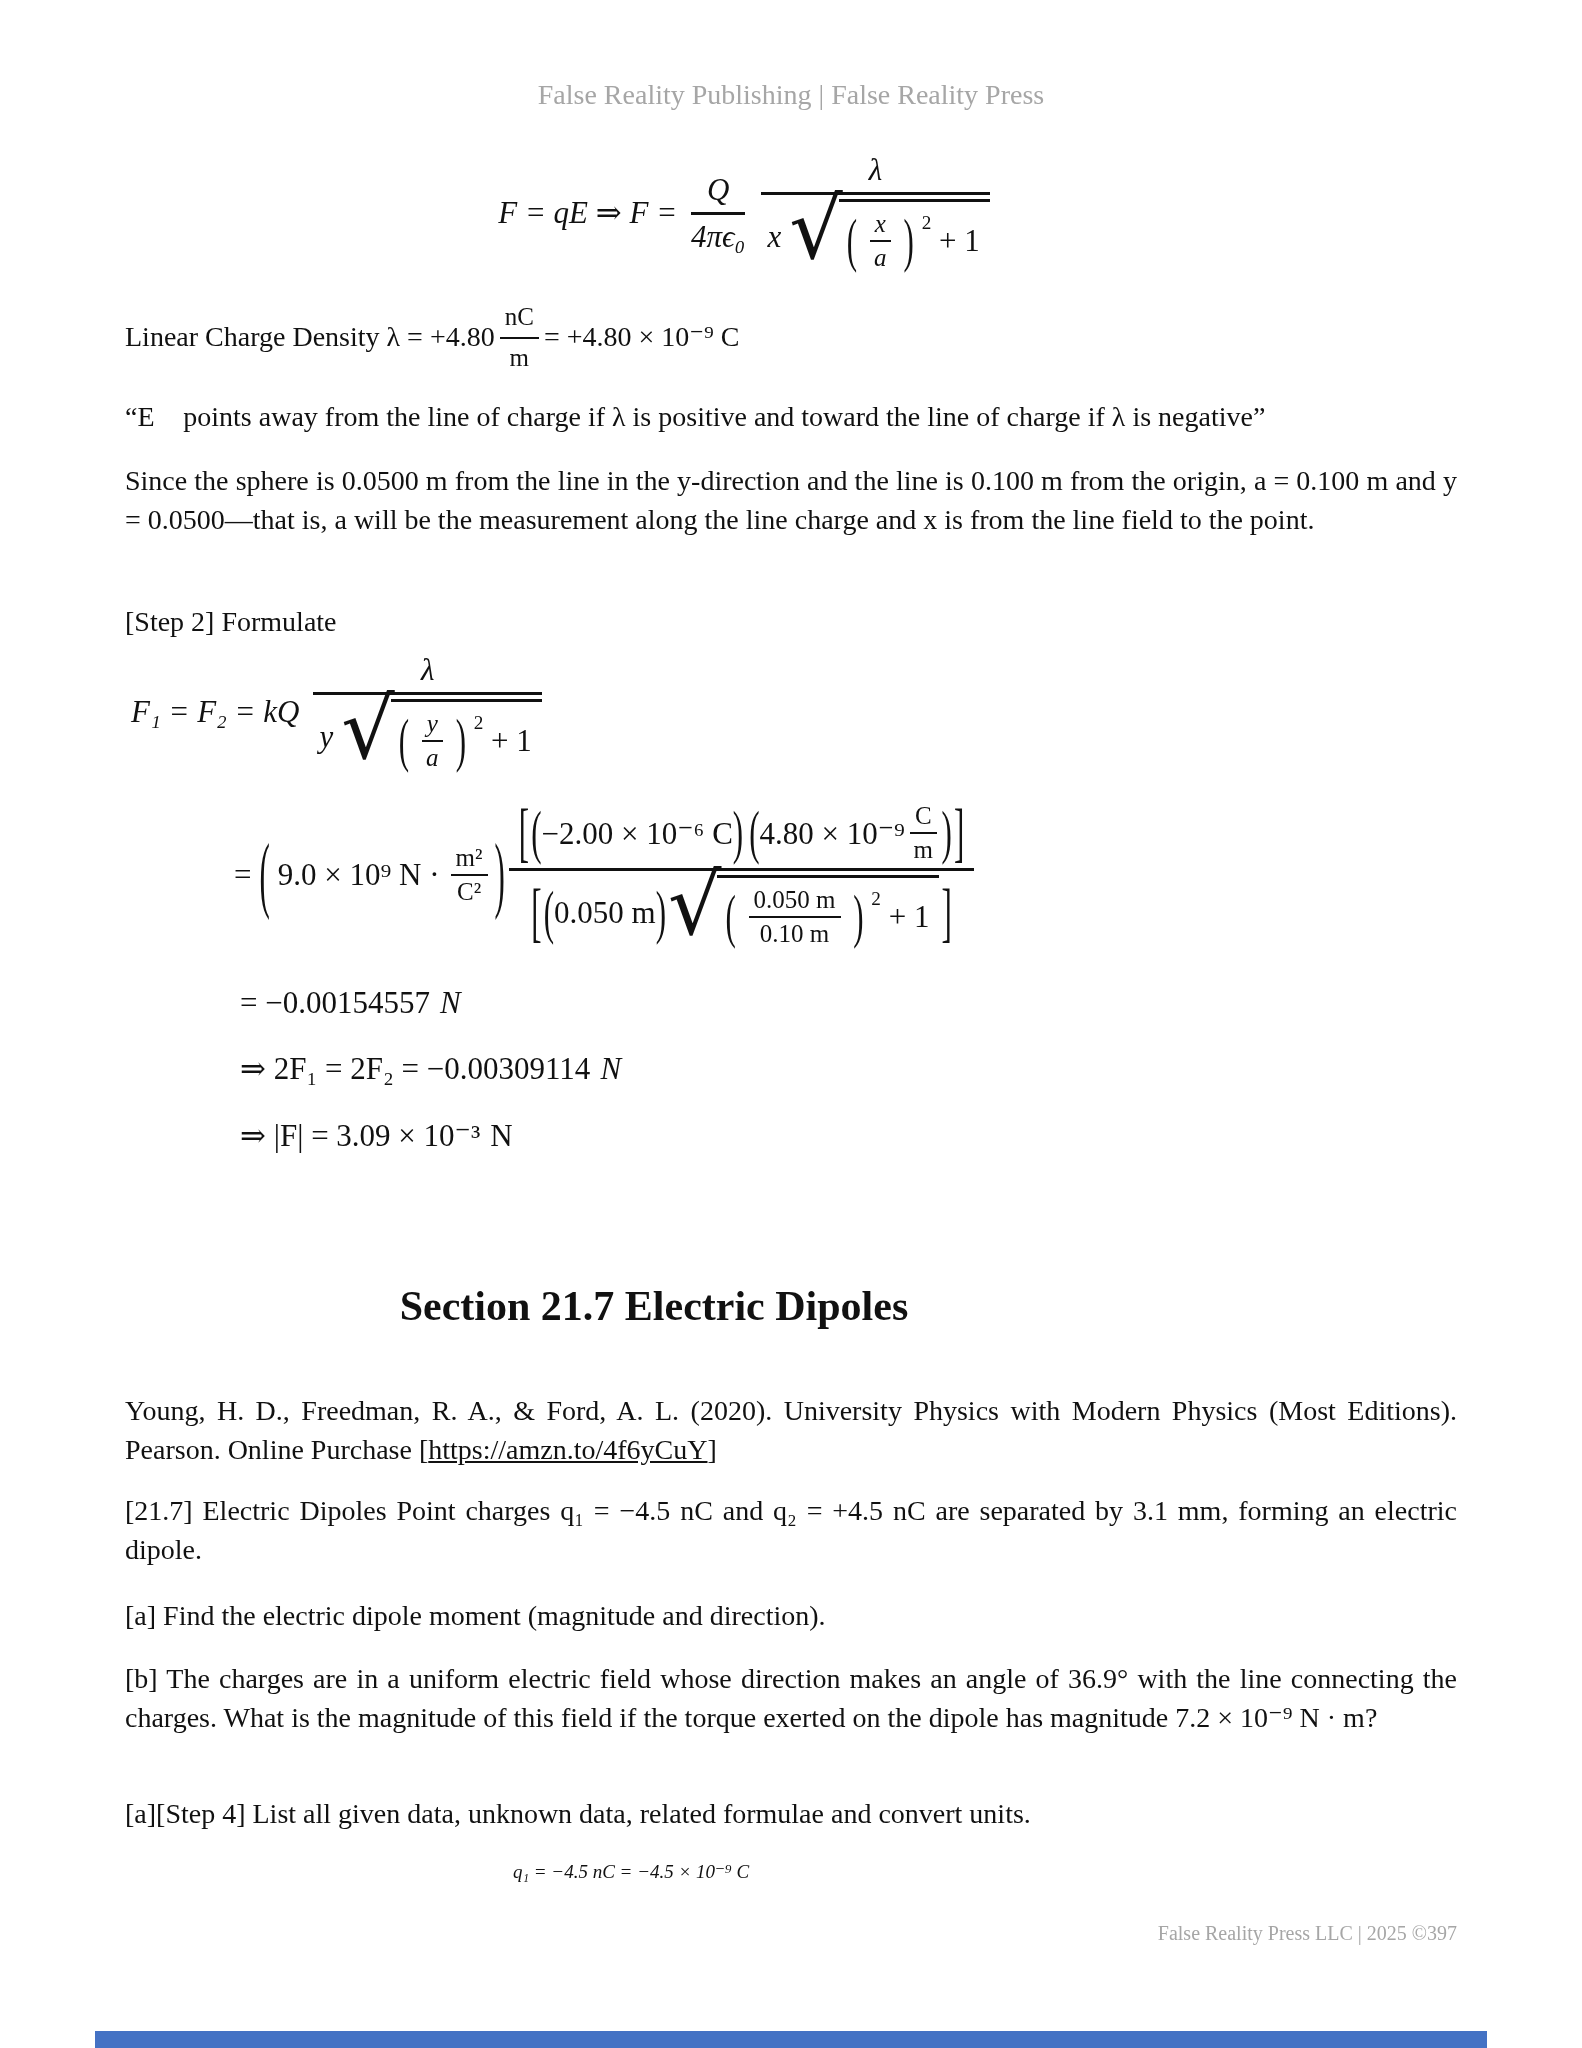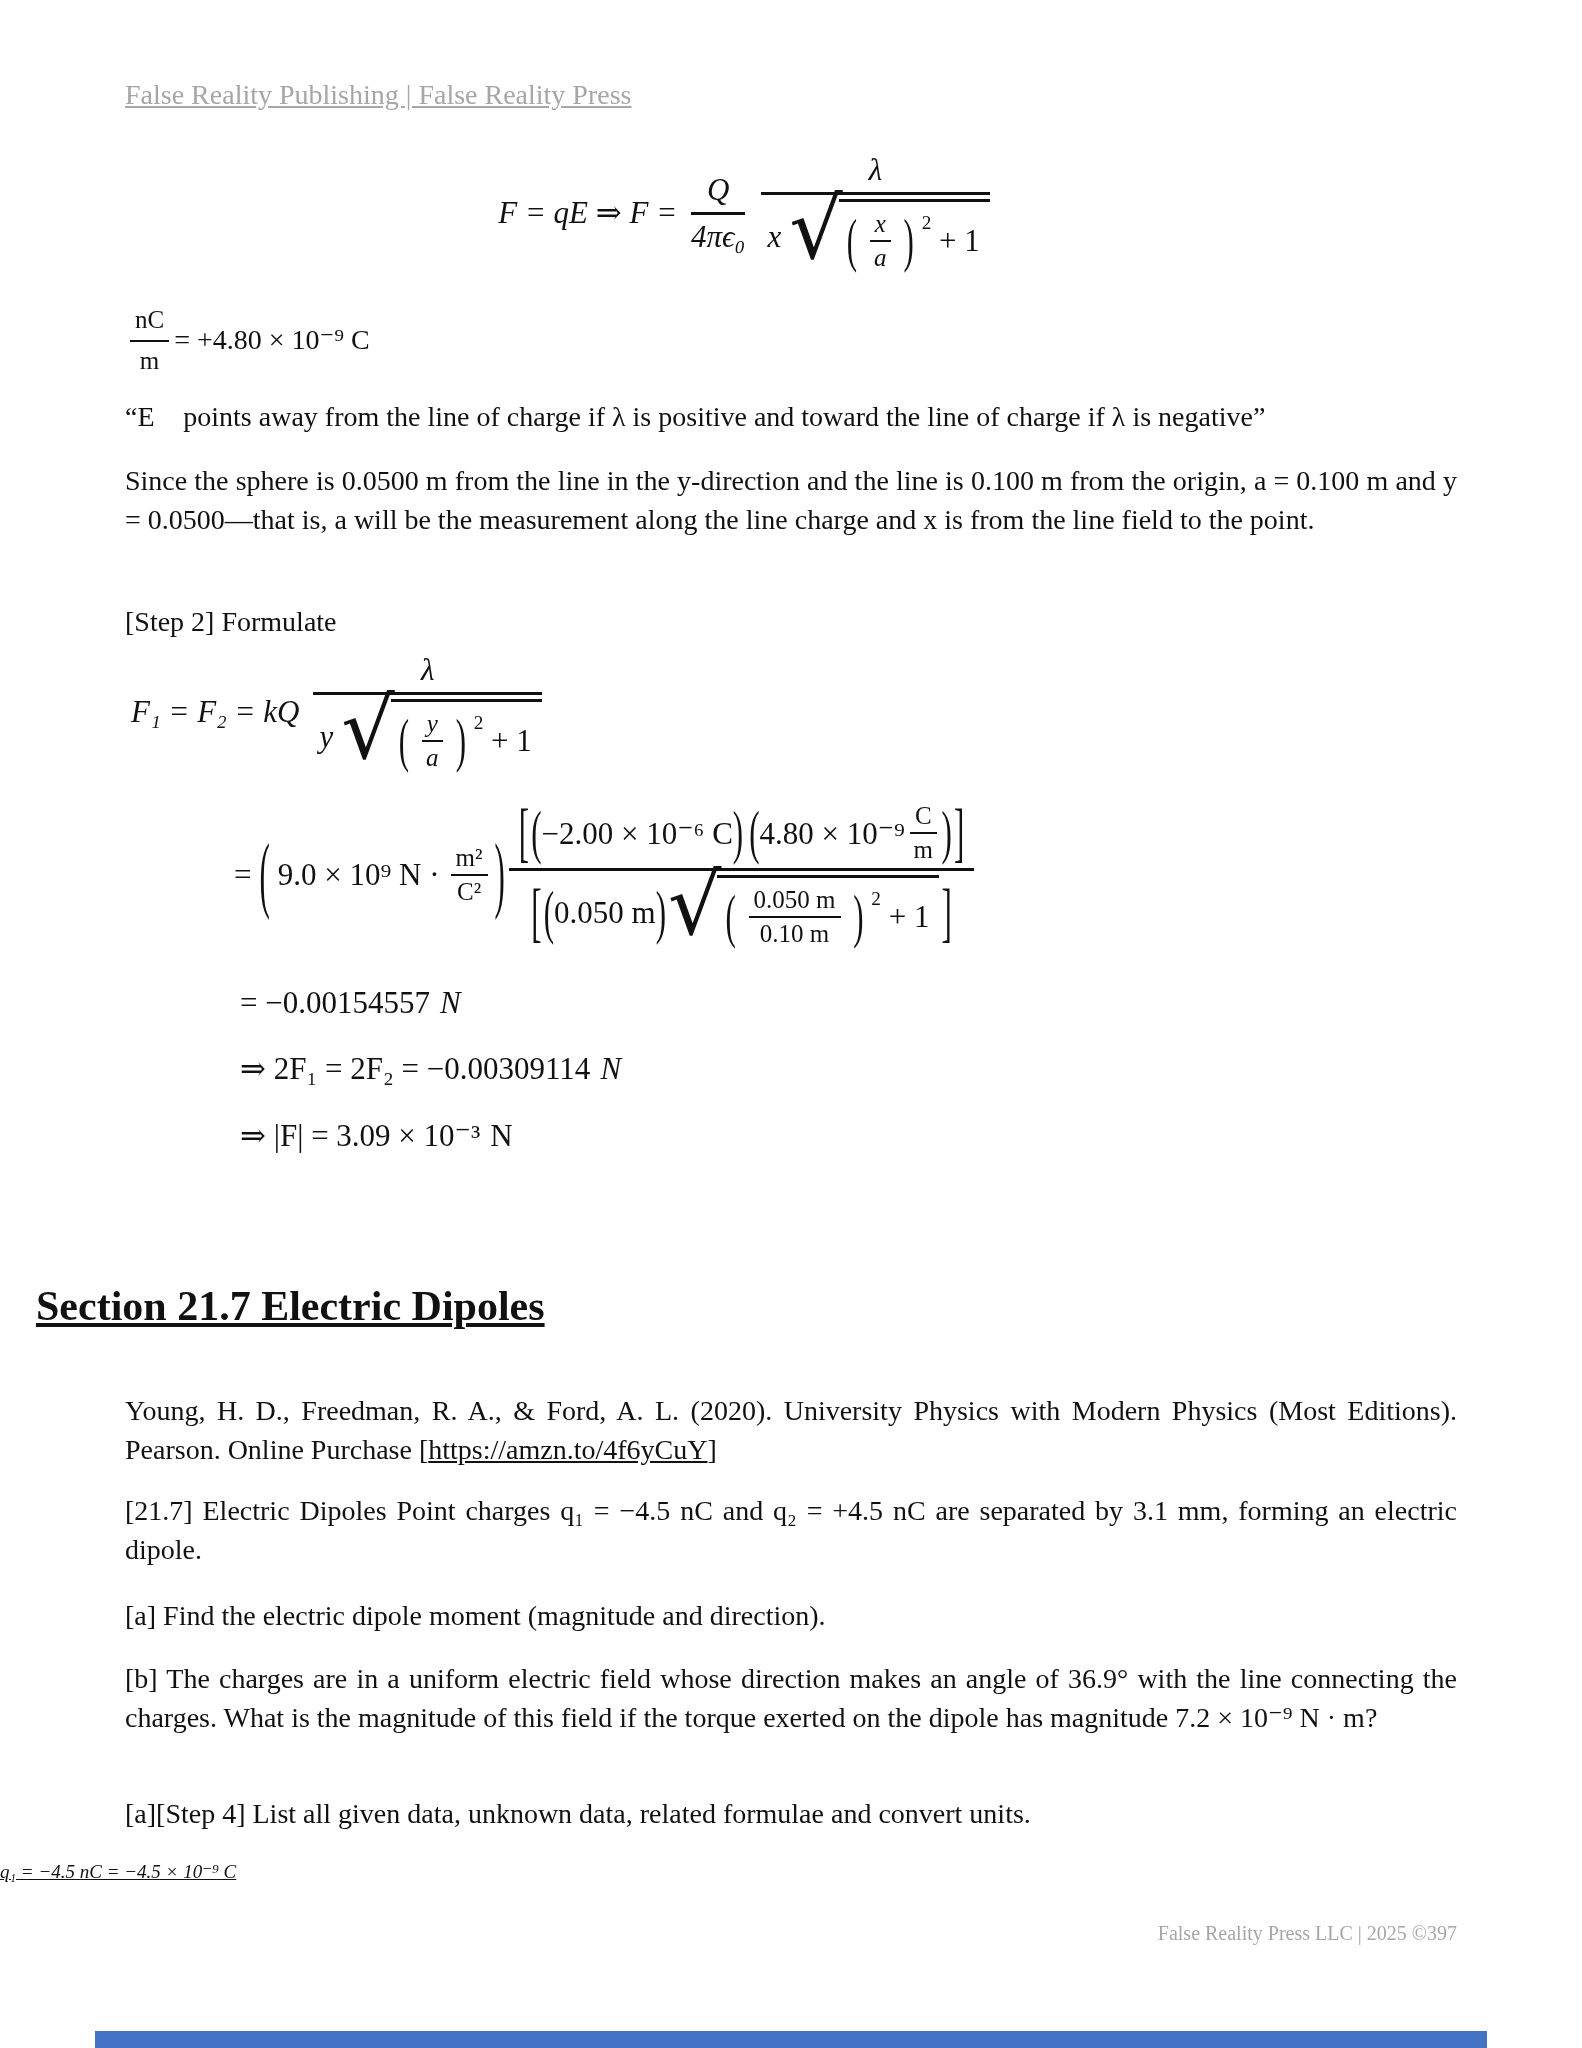--- a/index.html
+++ b/index.html
@@ -5,21 +5,21 @@
   html,body { margin:0; padding:0; }
   body {
     width:1582px; height:2048px; background:#ffffff; position:relative;
     font-family:"Liberation Serif","DejaVu Serif",serif; color:#111;
     overflow:hidden;
   }
   .abs { position:absolute; }
   .para { left:125px; right:125px; font-size:28px; line-height:1.38; }
   .just { text-align:justify; }
   .gray { color:#a6a6a6; }
-  .center { text-align:left;text-decoration:underline; }
+  .center { text-align:center; }
   .mi { font-style:italic; }
   .eq { display:flex; align-items:center; font-size:31px; white-space:nowrap; }
   .tok { margin:0 6px; }
   
   .fr { display:inline-flex; flex-direction:column; align-items:stretch; text-align:center;
         vertical-align:middle; margin:0 8px; }
   .fr .nu { border-bottom:3px solid #111; padding:2px 8px 4px; display:flex;
             align-items:center; justify-content:center; }
   .fr .de { padding-top:4px; display:flex; align-items:center; justify-content:center; }
   .fr.small { font-size:25px; margin:0 5px; }
@@ -72,20 +72,21 @@
             <span class="vc">+ 1</span>
           </span>
         </span>
       </span>
     </span>
   </span>
 </div>
 
 <div class="abs para" style="top:300px;">
   <span style="display:inline-flex; align-items:center; white-space:nowrap;">
+    <span>Linear Charge Density λ = +4.80</span>
     <span class="fr small">
       <span class="nu">nC</span>
       <span class="de">m</span>
     </span>
     <span>= +4.80 × 10⁻⁹ C</span>
   </span>
 </div>
 
 <div class="abs para" style="top:398px;">“E⃗ points away from the line of charge if λ is positive and toward the line of charge if λ is negative”</div>
 

